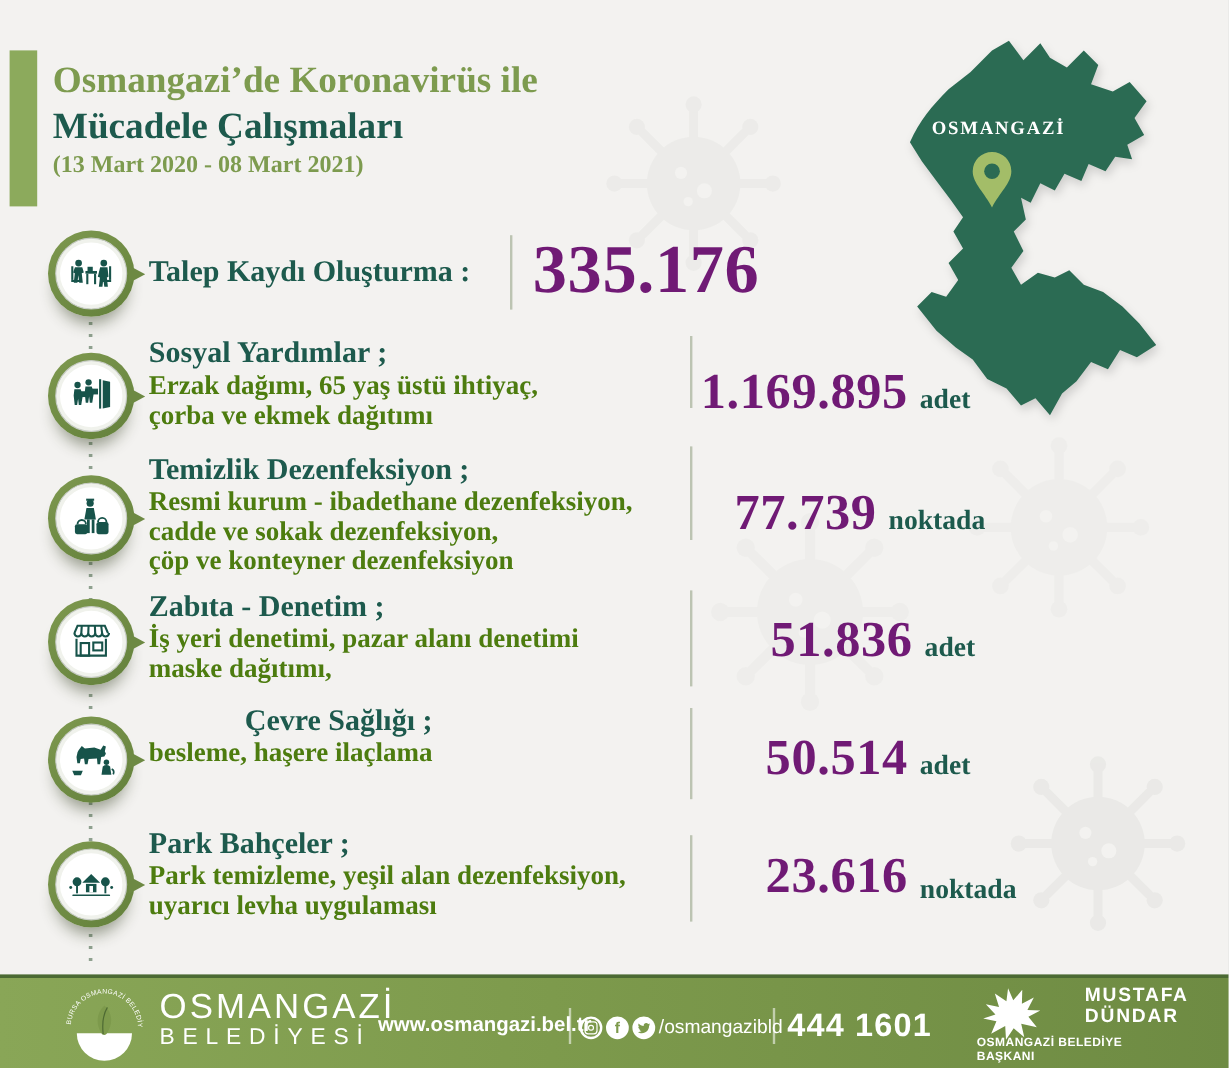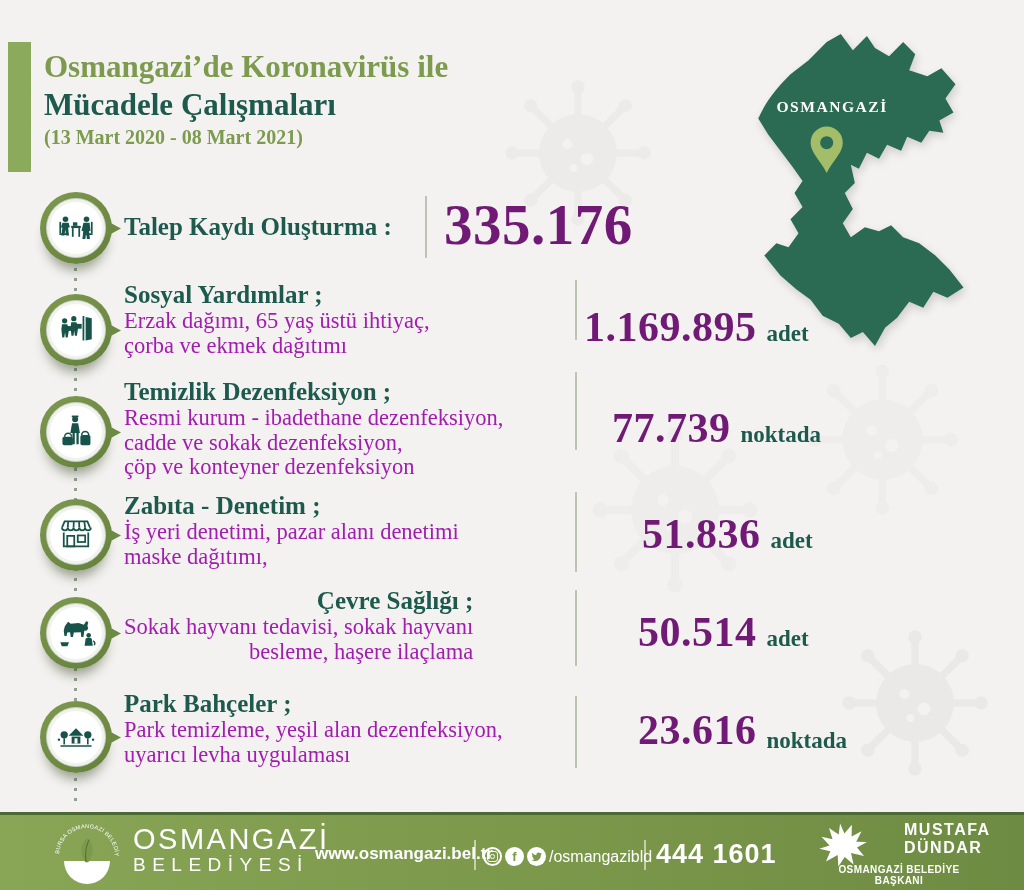--- a/index.html
+++ b/index.html
@@ -25,21 +25,21 @@
   .badge::after{content:"";position:absolute;right:-9px;top:29px;width:14px;height:15px;
          background:#6d8943;clip-path:polygon(0 0,100% 50%,0 100%);}
   .badge .inner{position:absolute;inset:6px;background:#fff;border-radius:50%;
          border:1px solid #c7ccc4;box-shadow:inset 0 0 0 3px #f0f2ec;
          display:flex;align-items:center;justify-content:center;}
   .badge svg{width:42px;height:42px;}
   .b1{top:192px;} .b2{top:294px;} .b3{top:396px;} .b4{top:499px;} .b5{top:597px;} .b6{top:701px;}
   
   .rowtext{position:absolute;left:124px;}
   .row-title{font-size:25px;font-weight:bold;color:#1d5a4d;white-space:nowrap;}
-  .row-desc{font-size:22.5px;font-weight:normal;color:#a21caf;line-height:24.5px;white-space:nowrap;}
+  .row-desc{font-size:22.5px;font-weight:bold;color:#4d7c0f;line-height:24.5px;white-space:nowrap;}
   .rt1{top:213px;} .rt2{top:281px;} .rt3{top:378px;} .rt4{top:492px;} .rt5{top:587px;text-align:right;} .rt6{top:690px;}
   
   .vdiv{position:absolute;width:2px;background:#bcc4b2;}
   .d1{left:425px;top:196px;height:62px;}
   .d2{left:575px;top:280px;height:60px;}
   .d3{left:575px;top:372px;height:78px;}
   .d4{left:575px;top:492px;height:80px;}
   .d5{left:575px;top:590px;height:76px;}
   .d6{left:575px;top:696px;height:72px;}
   
@@ -67,21 +67,21 @@
   .social{position:absolute;left:483px;top:32px;display:flex;align-items:center;gap:3px;}
   .sicon{width:19px;height:19px;border-radius:50%;display:flex;align-items:center;justify-content:center;}
   .si-outline{border:2px solid #fff;box-sizing:border-box;}
   .si-solid{background:#fff;color:#7d9a4c;font-weight:bold;font-size:13px;line-height:1;}
   .ig-sq{width:9px;height:9px;border:1.6px solid #fff;border-radius:3px;position:relative;}
   .ig-sq::after{content:"";position:absolute;left:2.1px;top:2.1px;width:2.6px;height:2.6px;border:1.2px solid #fff;border-radius:50%;}
   .handle{position:absolute;left:551px;top:33px;font-size:16px;}
   .phone{position:absolute;left:656px;top:24px;font-size:27px;font-weight:bold;letter-spacing:1px;}
   .mayor-leaf{position:absolute;left:818px;top:7px;width:50px;height:45px;}
   .mayor-name{position:absolute;left:904px;top:6px;font-weight:bold;font-size:16px;line-height:18px;letter-spacing:1.5px;}
-  .mayor-title{position:absolute;left:814px;top:49px;width:170px;text-align:center;
+  .mayor-title{position:absolute;left:814px;top:49px;width:170px;
                font-size:10px;font-weight:bold;letter-spacing:.4px;}
 </style>
 </head>
 <body>
 
 <div class="stage">
 
   <svg width="0" height="0" style="position:absolute">
     <defs>
       <g id="virus" stroke="#e7e7e4" fill="#e7e7e4">
@@ -258,21 +258,20 @@
       <circle cx="38.5" cy="26.5" r="2.6"></circle>
           <path d="M35,30.5 q3.5,-2.5 7,0 l1.2,8 h-9.4 z"></path>
       <path d="M43.5,33 q3,1.5 1.5,5" fill="none" stroke="#17534a" stroke-width="1.6"></path>
       <path d="M6,34.5 h10 l-1.8,4.5 H7.8 z"></path>
     </svg>
       </div>
   </div>
   <div class="rowtext rt5">
     <div class="row-title">Çevre Sağlığı ;</div>
     <div class="row-desc">
-      <div>Sokak hayvanı tedavisi, sokak hayvanı</div>
       <div>besleme, haşere ilaçlama</div>
     </div>
   </div>
   <div class="vdiv d5"></div>
   <div class="value v5">
     <span class="num">50.514</span>
     <span class="unit">adet</span>
   </div>
 
   <div class="badge b6">

